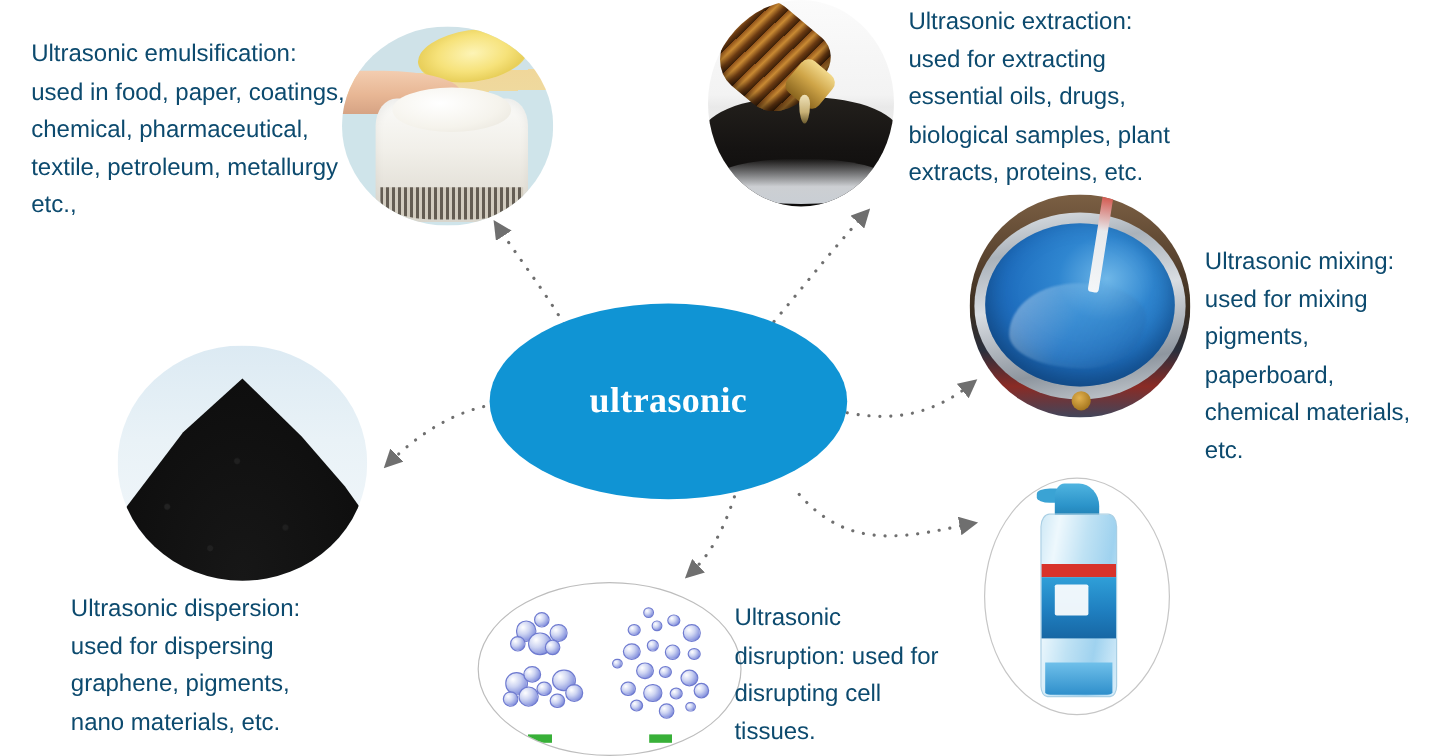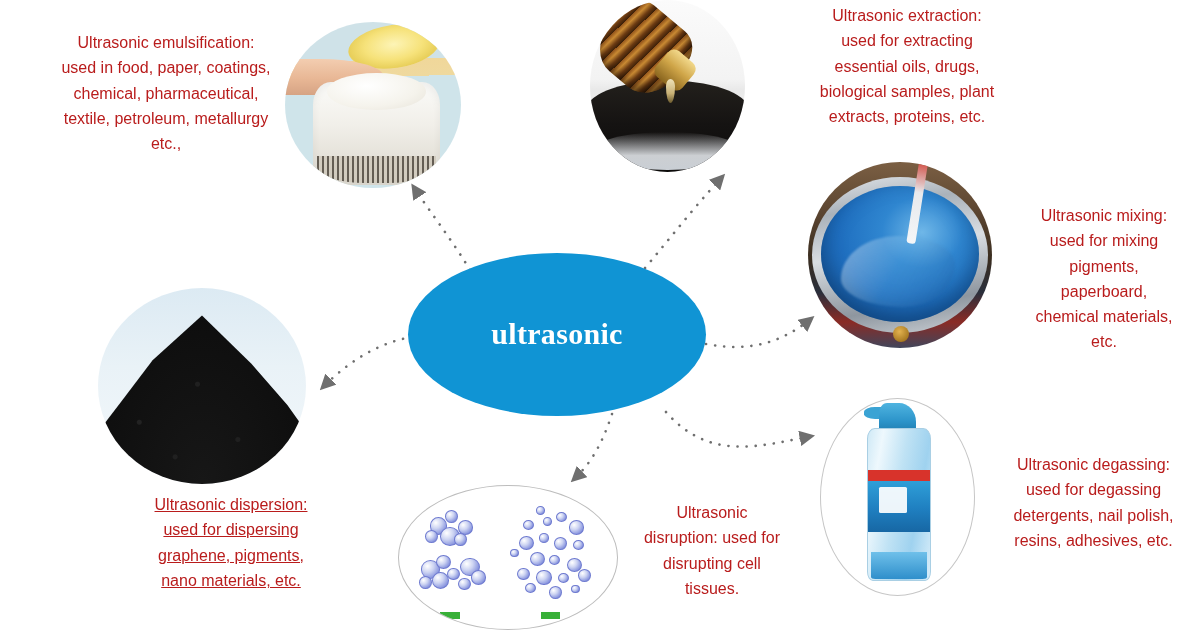--- a/index.html
+++ b/index.html
@@ -50,26 +50,25 @@
     color: #ffffff;
     font-size: 30px;
     line-height: 1.28;
     letter-spacing: 0.3px;
     white-space: nowrap;
   }
 
   
   .label {
     position: absolute;
-    color: #b91c1c;
-    font-size: 16px;
+    color: #0c4a6e;
+    font-size: 20px;
     line-height: 1.58;
     white-space: pre-line;
     z-index: 6;
-    text-align: center;
   }
 
   
   .photo {
     position: absolute;
     border-radius: 50%;
     overflow: hidden;
     z-index: 4;
   }
   .photo .inner {
@@ -386,24 +385,20 @@
     <div class="inner">
       <div class="nozzle"></div>
       <div class="pump"></div>
       <div class="body"></div>
       <div class="label-red"></div>
       <div class="label-blue"></div>
       <div class="label-char"></div>
       <div class="liquid"></div>
     </div>
   </div>
-  <div class="label" style="left:986px; top:452px; width:215px;">Ultrasonic degassing:
-used for degassing
-detergents, nail polish,
-resins, adhesives, etc.</div>
 
   <div class="photo pic-disruption" style="left:398px; top:485px; width:220px; height:145px;">
     <div class="inner">
       <div class="bubble" style="left:14%; top:22%; width:8%; height:12%;"></div>
       <div class="bubble" style="left:21%; top:17%; width:6%; height:9%;"></div>
       <div class="bubble" style="left:19%; top:29%; width:9%; height:13%;"></div>
       <div class="bubble" style="left:27%; top:24%; width:7%; height:10%;"></div>
       <div class="bubble" style="left:12%; top:31%; width:6%; height:9%;"></div>
       <div class="bubble" style="left:25%; top:33%; width:6%; height:9%;"></div>
       <div class="bubble" style="left:10%; top:52%; width:9%; height:13%;"></div>
@@ -445,18 +440,18 @@
 disrupting cell
 tissues.</div>
 
   <div class="photo pic-dispersion" style="left:98px; top:288px; width:208px; height:196px;">
     <div class="inner">
       <div class="cone">
         <div class="grain"></div>
       </div>
     </div>
   </div>
-  <div class="label" style="left:86px; top:492px; width:290px;text-decoration:underline;">Ultrasonic dispersion:
+  <div class="label" style="left:59px; top:492px; width:290px;">Ultrasonic dispersion:
 used for dispersing
 graphene, pigments,
 nano materials, etc.</div>
 
 </div>
 
 </body></html>

